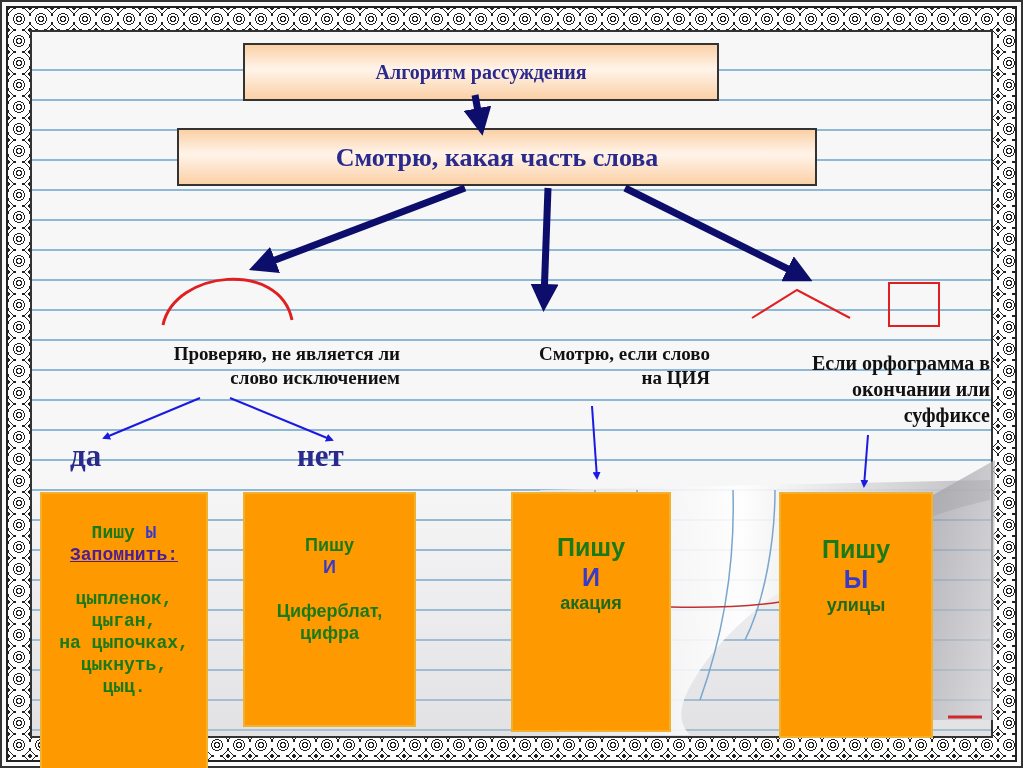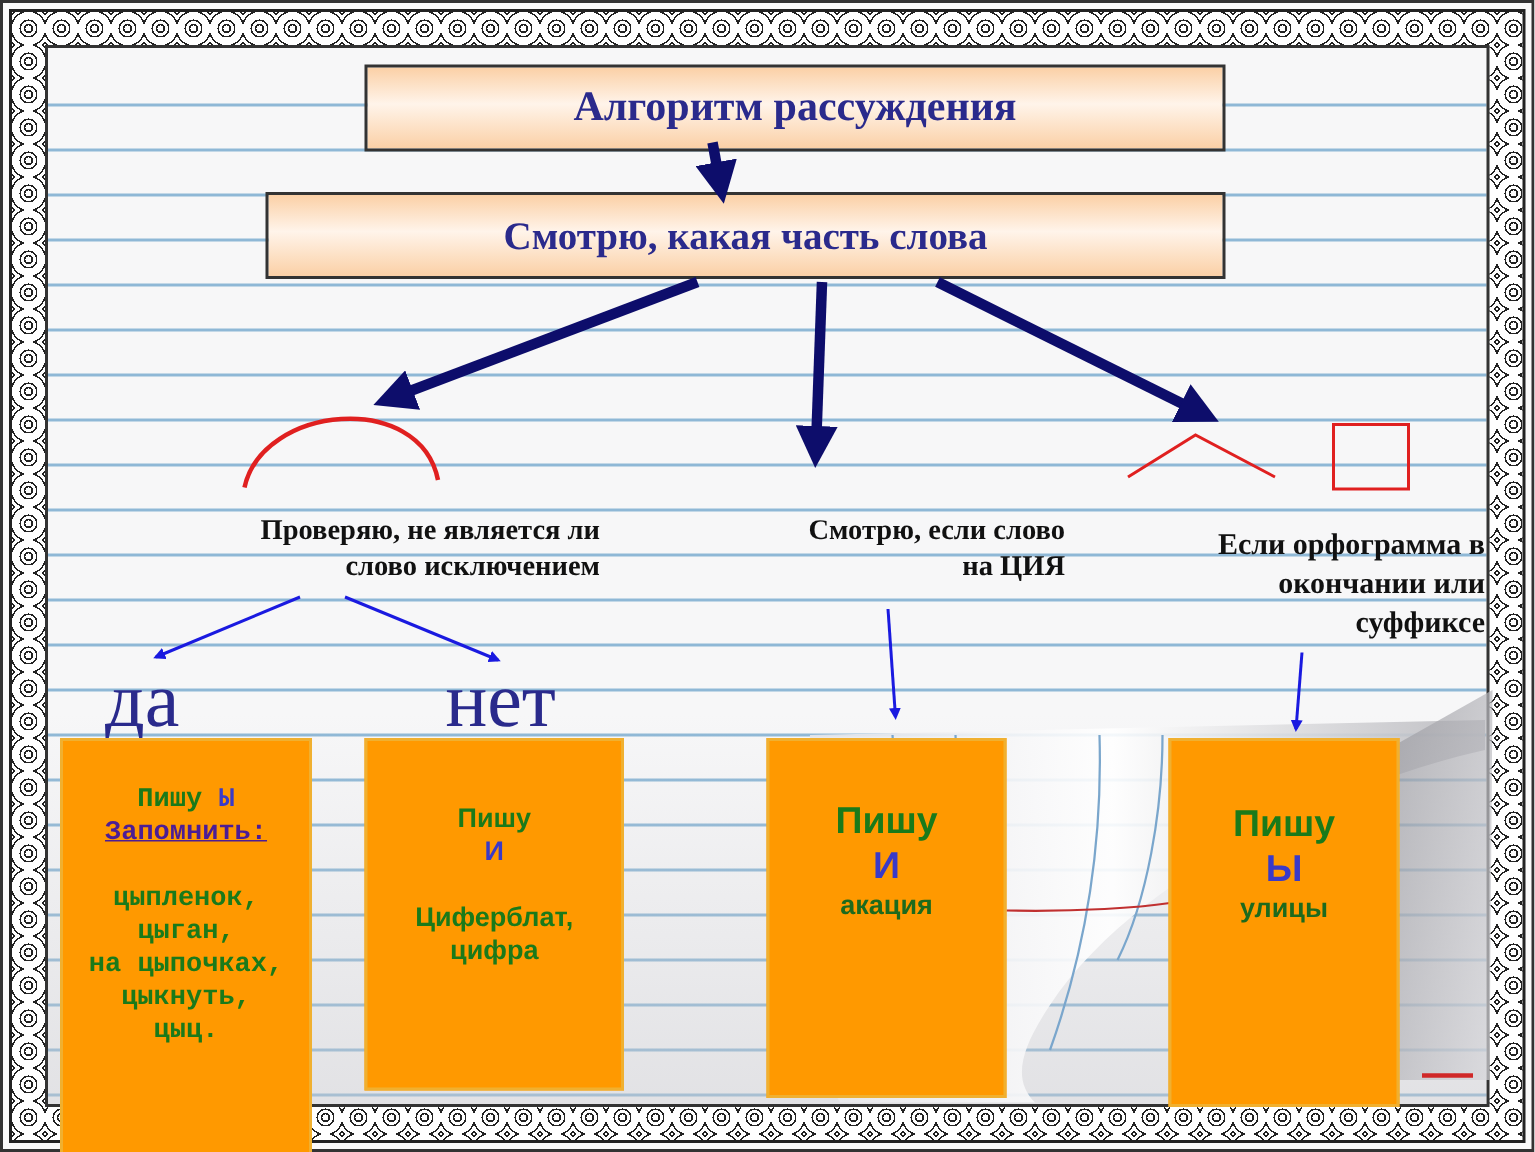--- a/index.html
+++ b/index.html
@@ -10,27 +10,27 @@
       repeating-radial-gradient(circle at 50% 50%, #fff 0 2px, #222 2px 3px, #fff 3px 5px, #222 5px 6px, #fff 6px 9px);
     background-size: 22px 22px; }
   .paper { position: absolute; left: 30px; top: 30px; width: 963px; height: 708px; border: 2px solid #333; box-sizing: border-box;
     background-color: #f7f7f8;
     background-image: repeating-linear-gradient(to bottom, transparent 0, transparent 28px, #8fb8d6 28px, #8fb8d6 30px);
     background-position: 0 9px; overflow: hidden; }
   .paper-shade { position: absolute; left: 0; right: 0; bottom: 0; height: 260px; background: linear-gradient(to bottom, rgba(220,220,224,0) 0%, rgba(200,200,205,0.45) 100%); }
   .box-title { position: absolute; box-sizing: border-box; border: 2px solid #333;
     background: linear-gradient(to bottom, #fbd0a6 0%, #fff4ea 45%, #fbd0a6 100%);
     color: #2a2a8c; font-weight: bold; text-align: center; font-family: "Liberation Serif", serif; }
-  #title1 { left: 243px; top: 43px; width: 574px; height: 58px; font-size: 28px; line-height: 54px; }
+  #title1 { left: 243px; top: 43px; width: 476px; height: 58px; font-size: 20px; line-height: 54px; }
   #title2 { left: 177px; top: 128px; width: 640px; height: 58px; font-size: 26px; line-height: 56px; }
   .label { position: absolute; text-align: right; font-weight: bold; color: #111; font-size: 19px; line-height: 24px; font-family: "Liberation Serif", serif; }
   #label-exc { left: 60px; top: 342px; width: 340px; }
   #label-cia { left: 450px; top: 342px; width: 260px; }
   #label-ending { left: 745px; top: 350px; width: 245px; font-size: 20px; line-height: 26px; }
-  .yesno { position: absolute; font-size: 52px; font-weight: normal; color: #2a2a8c; font-family: "Liberation Serif", serif; }
+  .yesno { position: absolute; font-size: 31px; font-weight: bold; color: #2a2a8c; font-family: "Liberation Serif", serif; }
   #yes { left: 70px; top: 438px; }
   #no { left: 297px; top: 438px; }
   .card { position: absolute; box-sizing: border-box; background: #ff9900; border: 2px solid #f0b030; text-align: center;
     font-family: "Liberation Sans", sans-serif; font-weight: bold; color: #1a7a1a; }
   #card1 { left: 40px; top: 492px; width: 168px; height: 294px; padding-top: 28px; font-size: 18px; line-height: 22px; font-family: Liberation Mono, monospace; }
   #card2 { left: 243px; top: 492px; width: 173px; height: 235px; padding-top: 40px; font-size: 18px; line-height: 22px; }
   #card3 { left: 511px; top: 492px; width: 160px; height: 240px; padding-top: 38px; }
   #card4 { left: 779px; top: 492px; width: 154px; height: 246px; padding-top: 40px; }
   .blue-letter { color: #3a3ac8; }
   .underline { color: #4c1d95; text-decoration: underline; }

